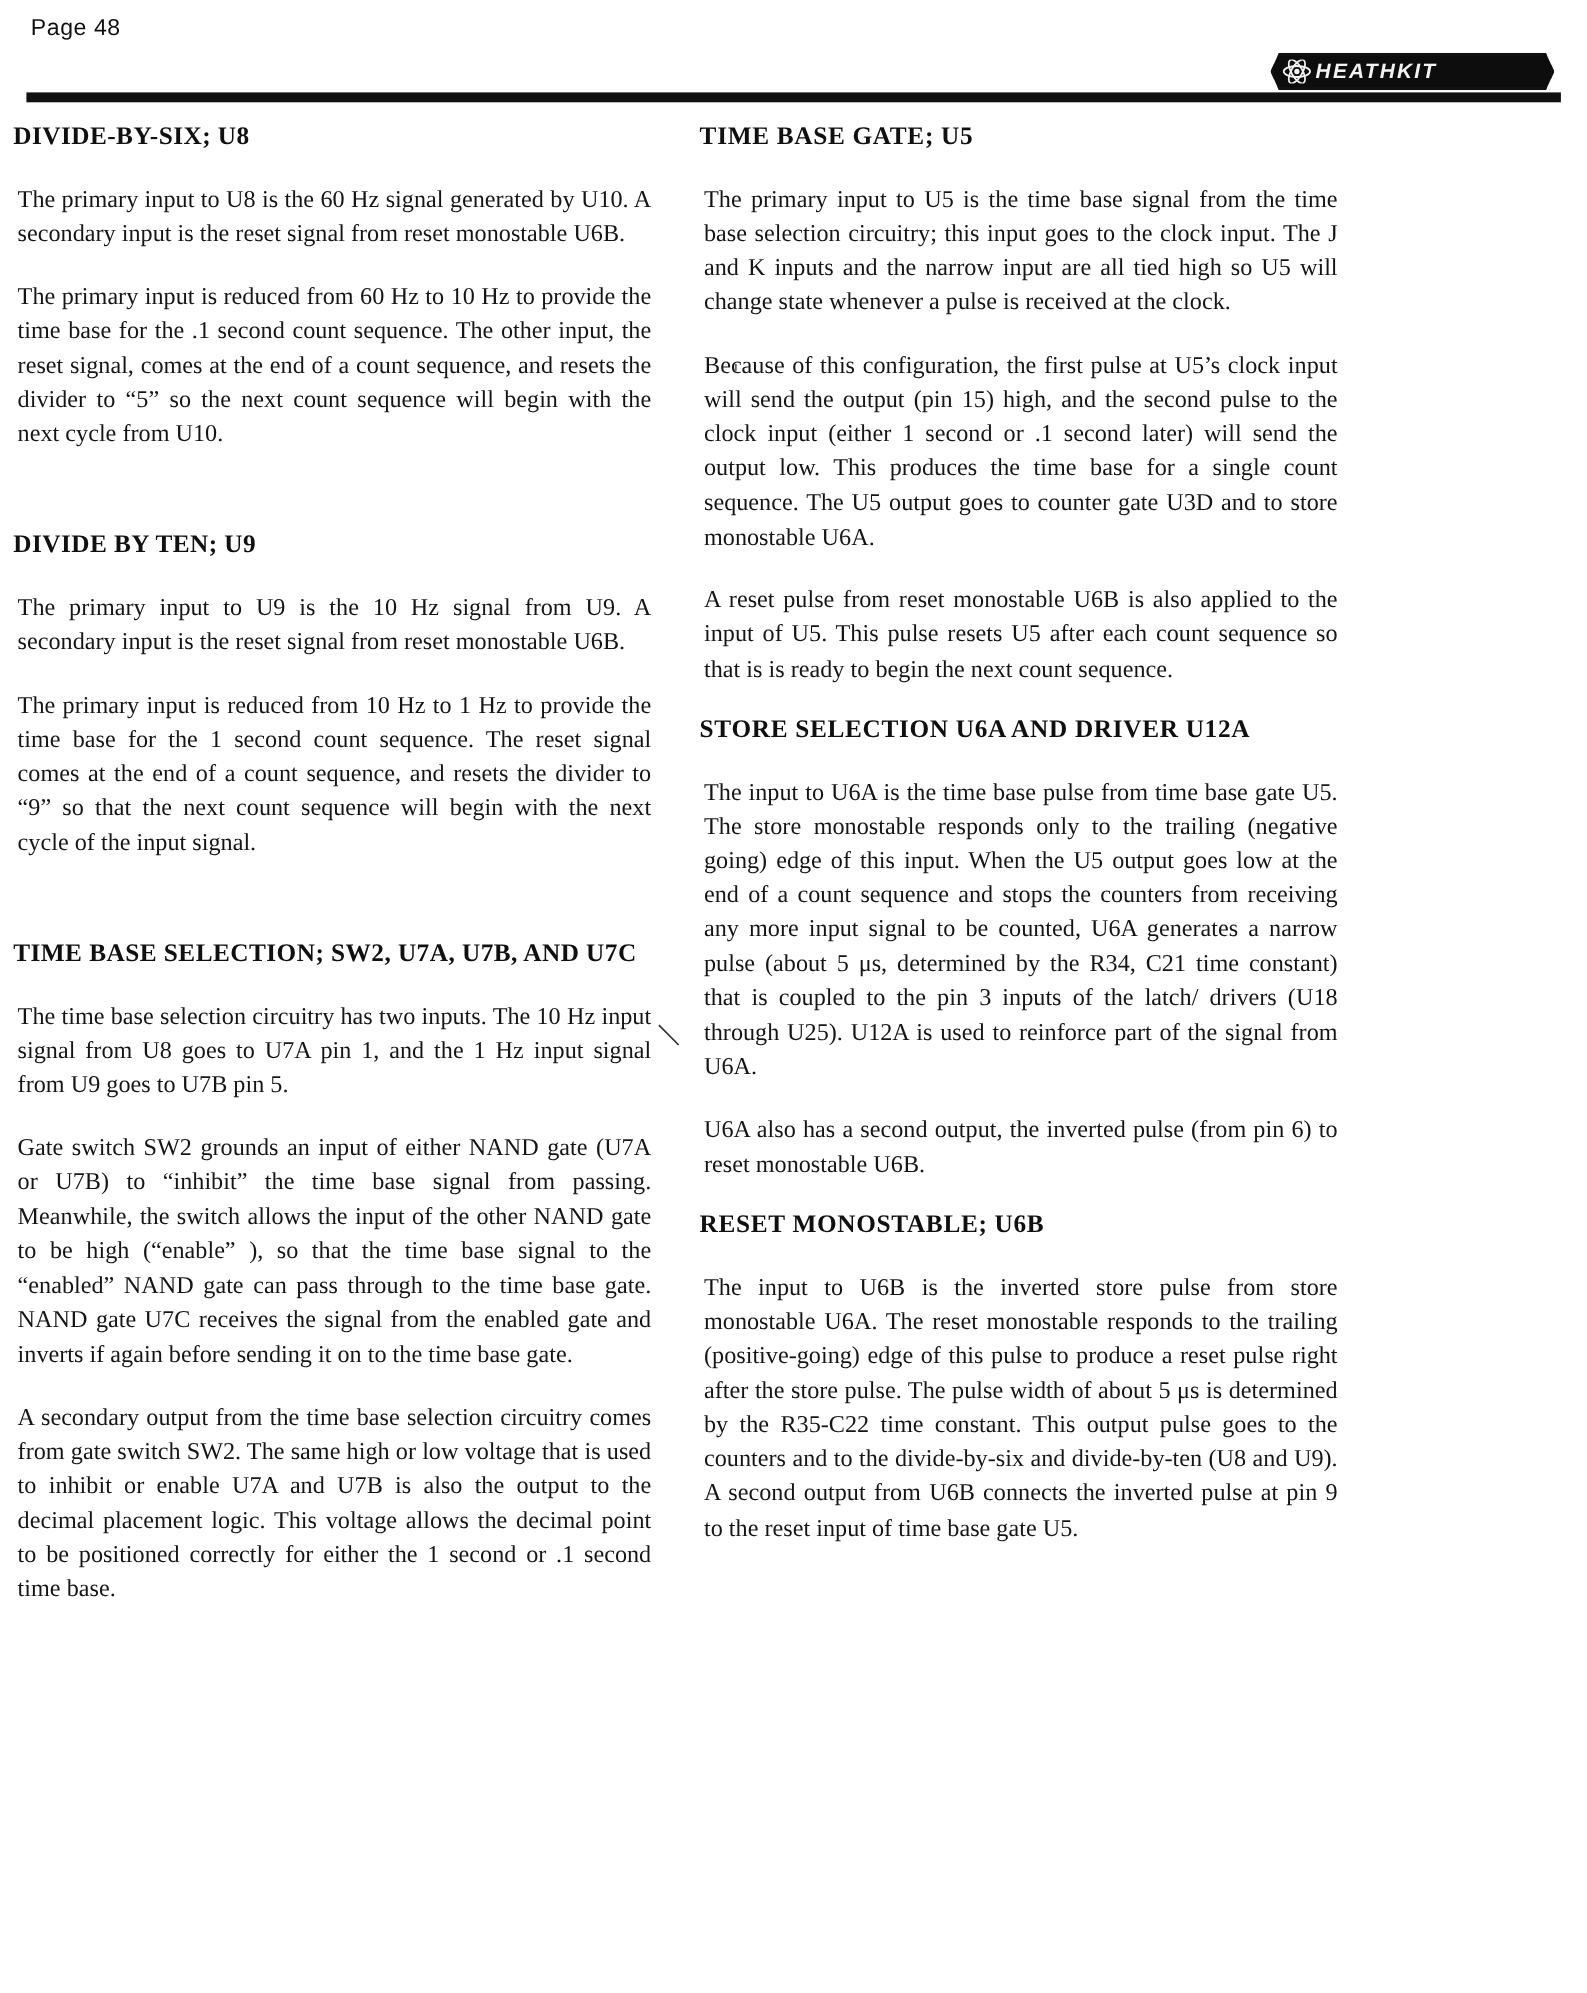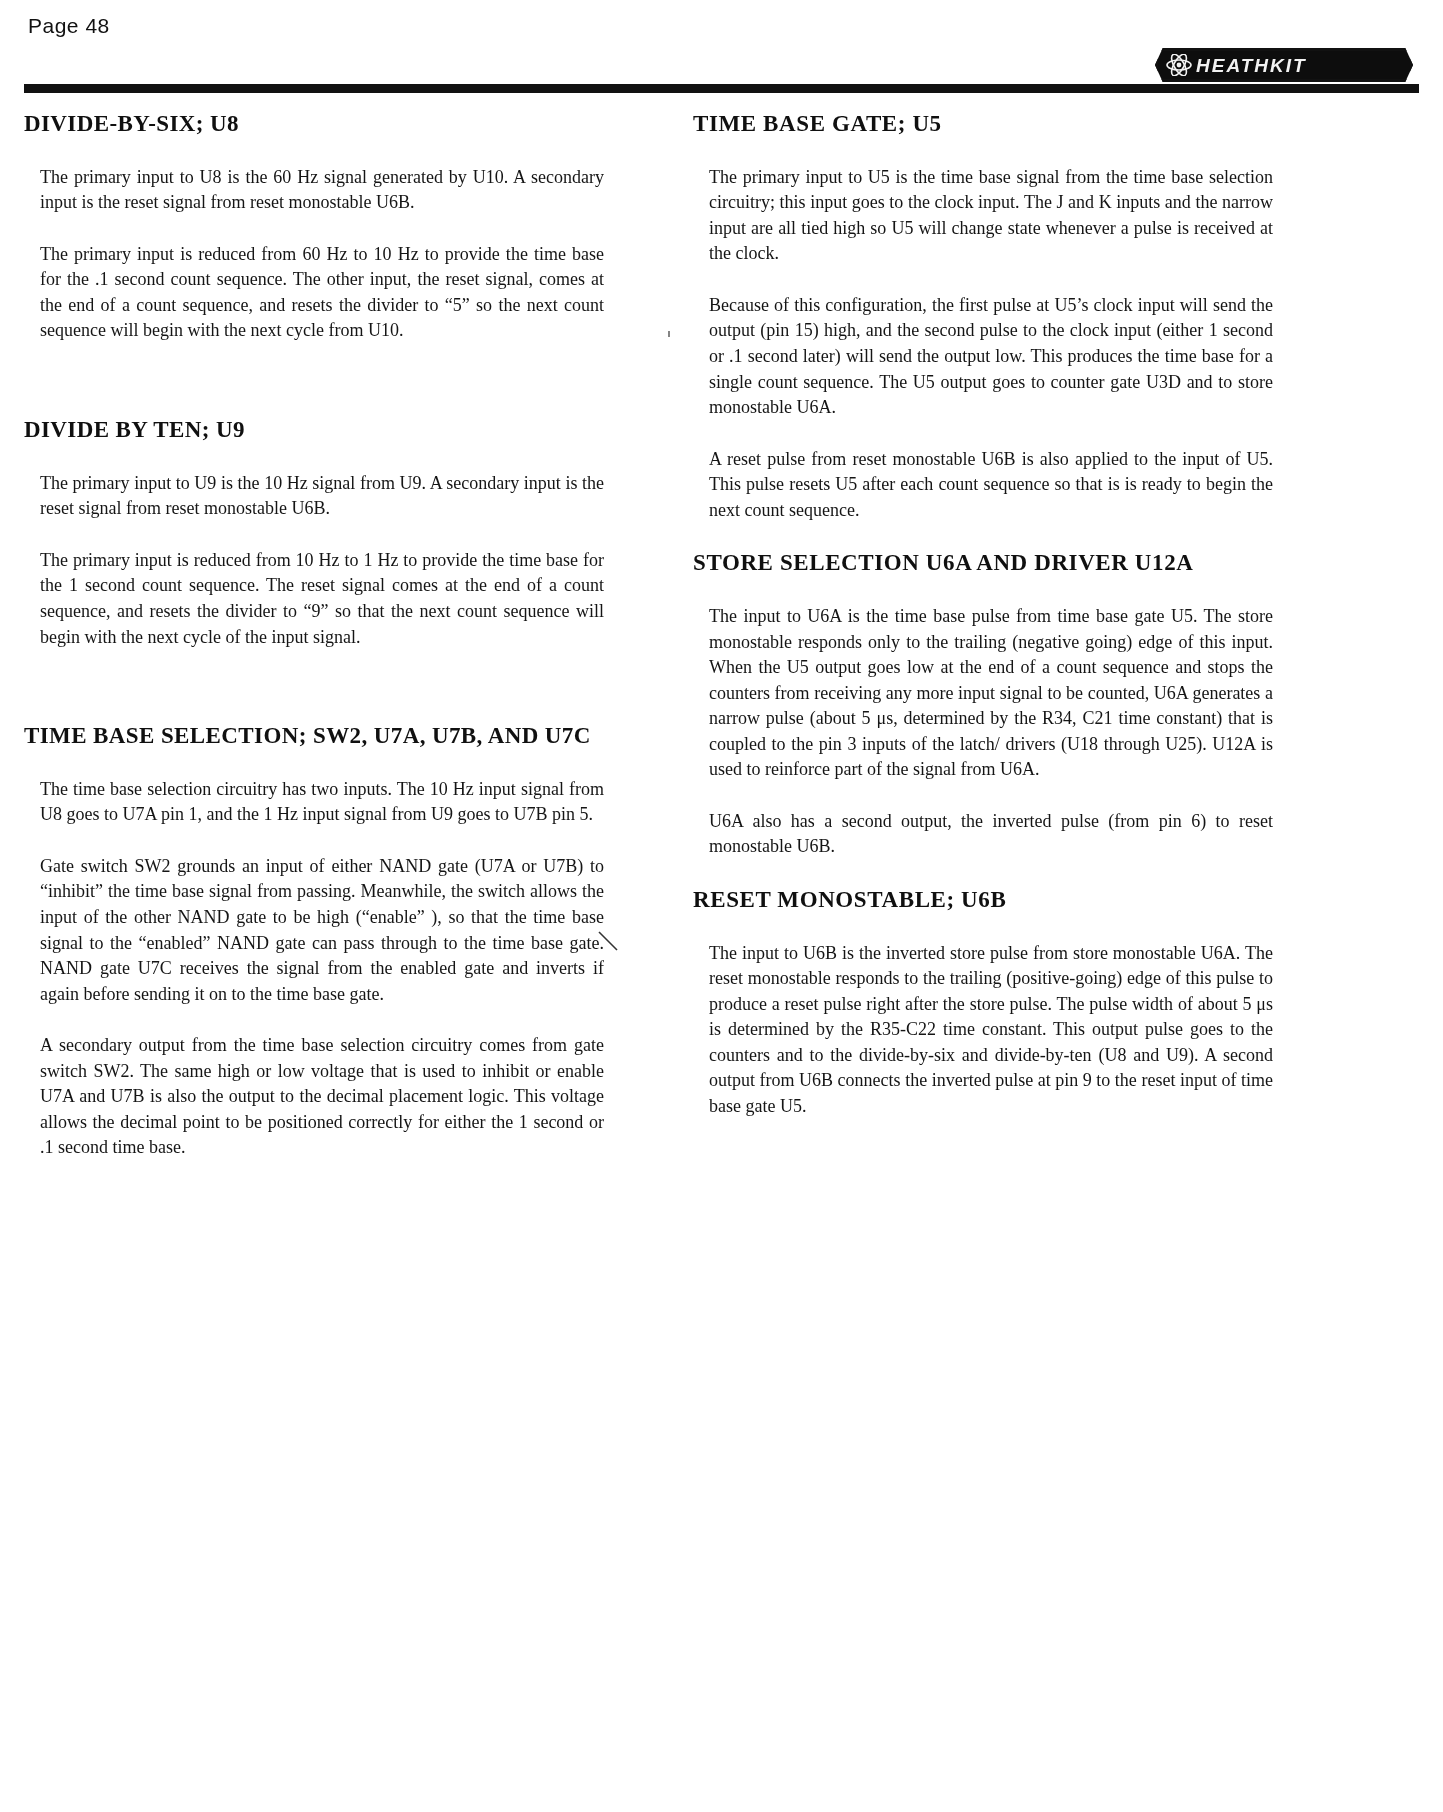--- a/index.html
+++ b/index.html
@@ -81,44 +81,44 @@
     position: absolute;
     top: 84px;
     left: 24px;
     width: 1395px;
     height: 9px;
     background: #111;
   }
   .columns {
     position: absolute;
     top: 110px;
-    left: 24px;
+    left: 12px;
     width: 1400px;
     display: flex;
-    gap: 89px;
+    gap: 44px;
   }
   .col {
     width: 580px;
   }
   h2.section {
     font-family: "Liberation Serif", serif;
     font-weight: bold;
     font-size: 23px;
     letter-spacing: 0.4px;
     margin: 0 0 26px 0;
     line-height: 1.25;
     color: #101010;
   }
   h2.section.spaced {
     margin-top: 72px;
   }
   p.body {
-    font-size: 18px;
+    font-size: 22px;
     line-height: 1.42;
-    margin: 0 0 26px 16px;
+    margin: 0 0 26px 4px;
     text-align: justify;
     color: #151515;
     hyphens: none;
     font-family: Liberation Serif, serif;
   }
   .col-right h2.section {
     letter-spacing: 0.6px;
   }
   .stray-mark {
     position: absolute;

